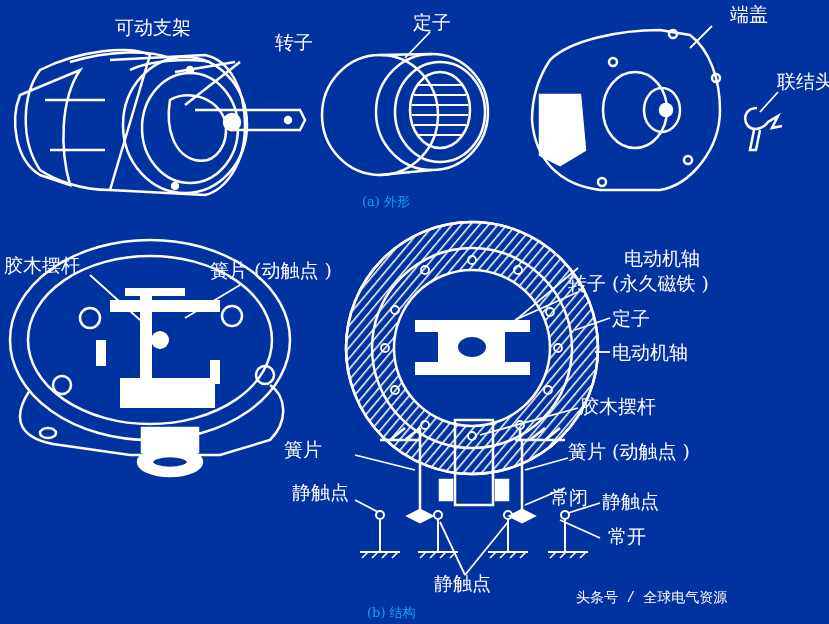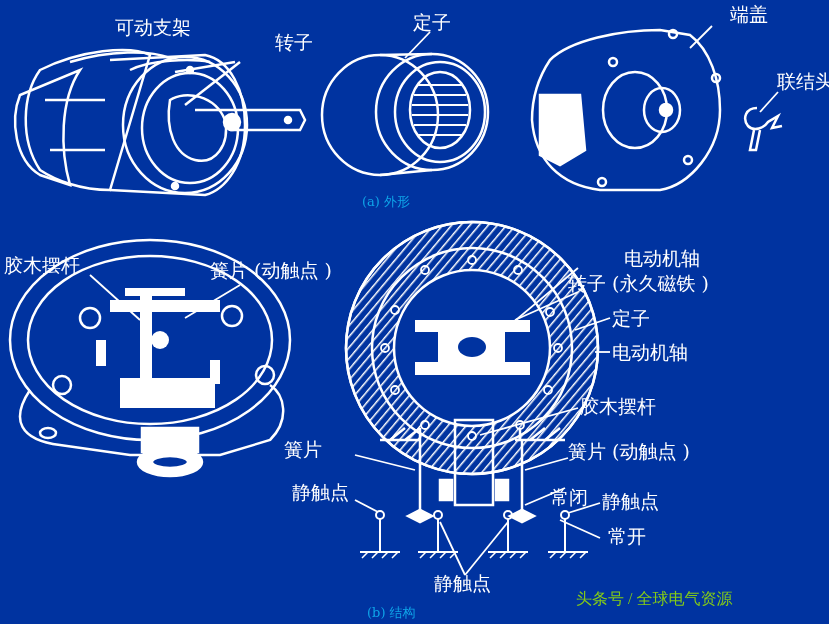--- a/index.html
+++ b/index.html
@@ -1,20 +1,20 @@
 <!DOCTYPE html>
 <html><head>
 <meta charset="utf-8">
 <style>
   html,body{margin:0;padding:0;}
   body{width:829px;height:624px;background:#0033a0;overflow:hidden;position:relative;font-family:"DejaVu Serif","Liberation Serif",serif;}
   svg{position:absolute;left:0;top:0;}
   .lbl{position:absolute;color:#fff;font-size:19px;line-height:1;white-space:nowrap;font-family:"DejaVu Serif","Liberation Serif",serif;}
   .cap{position:absolute;color:#0ea5e9;font-size:13px;line-height:1;white-space:nowrap;}
-  .wm{position:absolute;color:#84cc16;font-size:16px;line-height:1;white-space:nowrap;font-family:Liberation Serif, serif;}
+  .wm{position:absolute;color:#ffffff;font-size:14px;line-height:1;white-space:nowrap;font-family:Liberation Mono, monospace;}
 </style>
 </head>
 <body>
 
 <svg width="829" height="624" viewBox="0 0 829 624" fill="none" stroke="#fff" stroke-width="2.5">
   <defs>
     <pattern id="hatch" width="7" height="7" patternUnits="userSpaceOnUse" patternTransform="rotate(40)">
       <rect width="7" height="7" fill="#0033a0" stroke="none"></rect>
       <line x1="0" y1="0" x2="0" y2="7" stroke="#fff" stroke-width="3"></line>
     </pattern>

